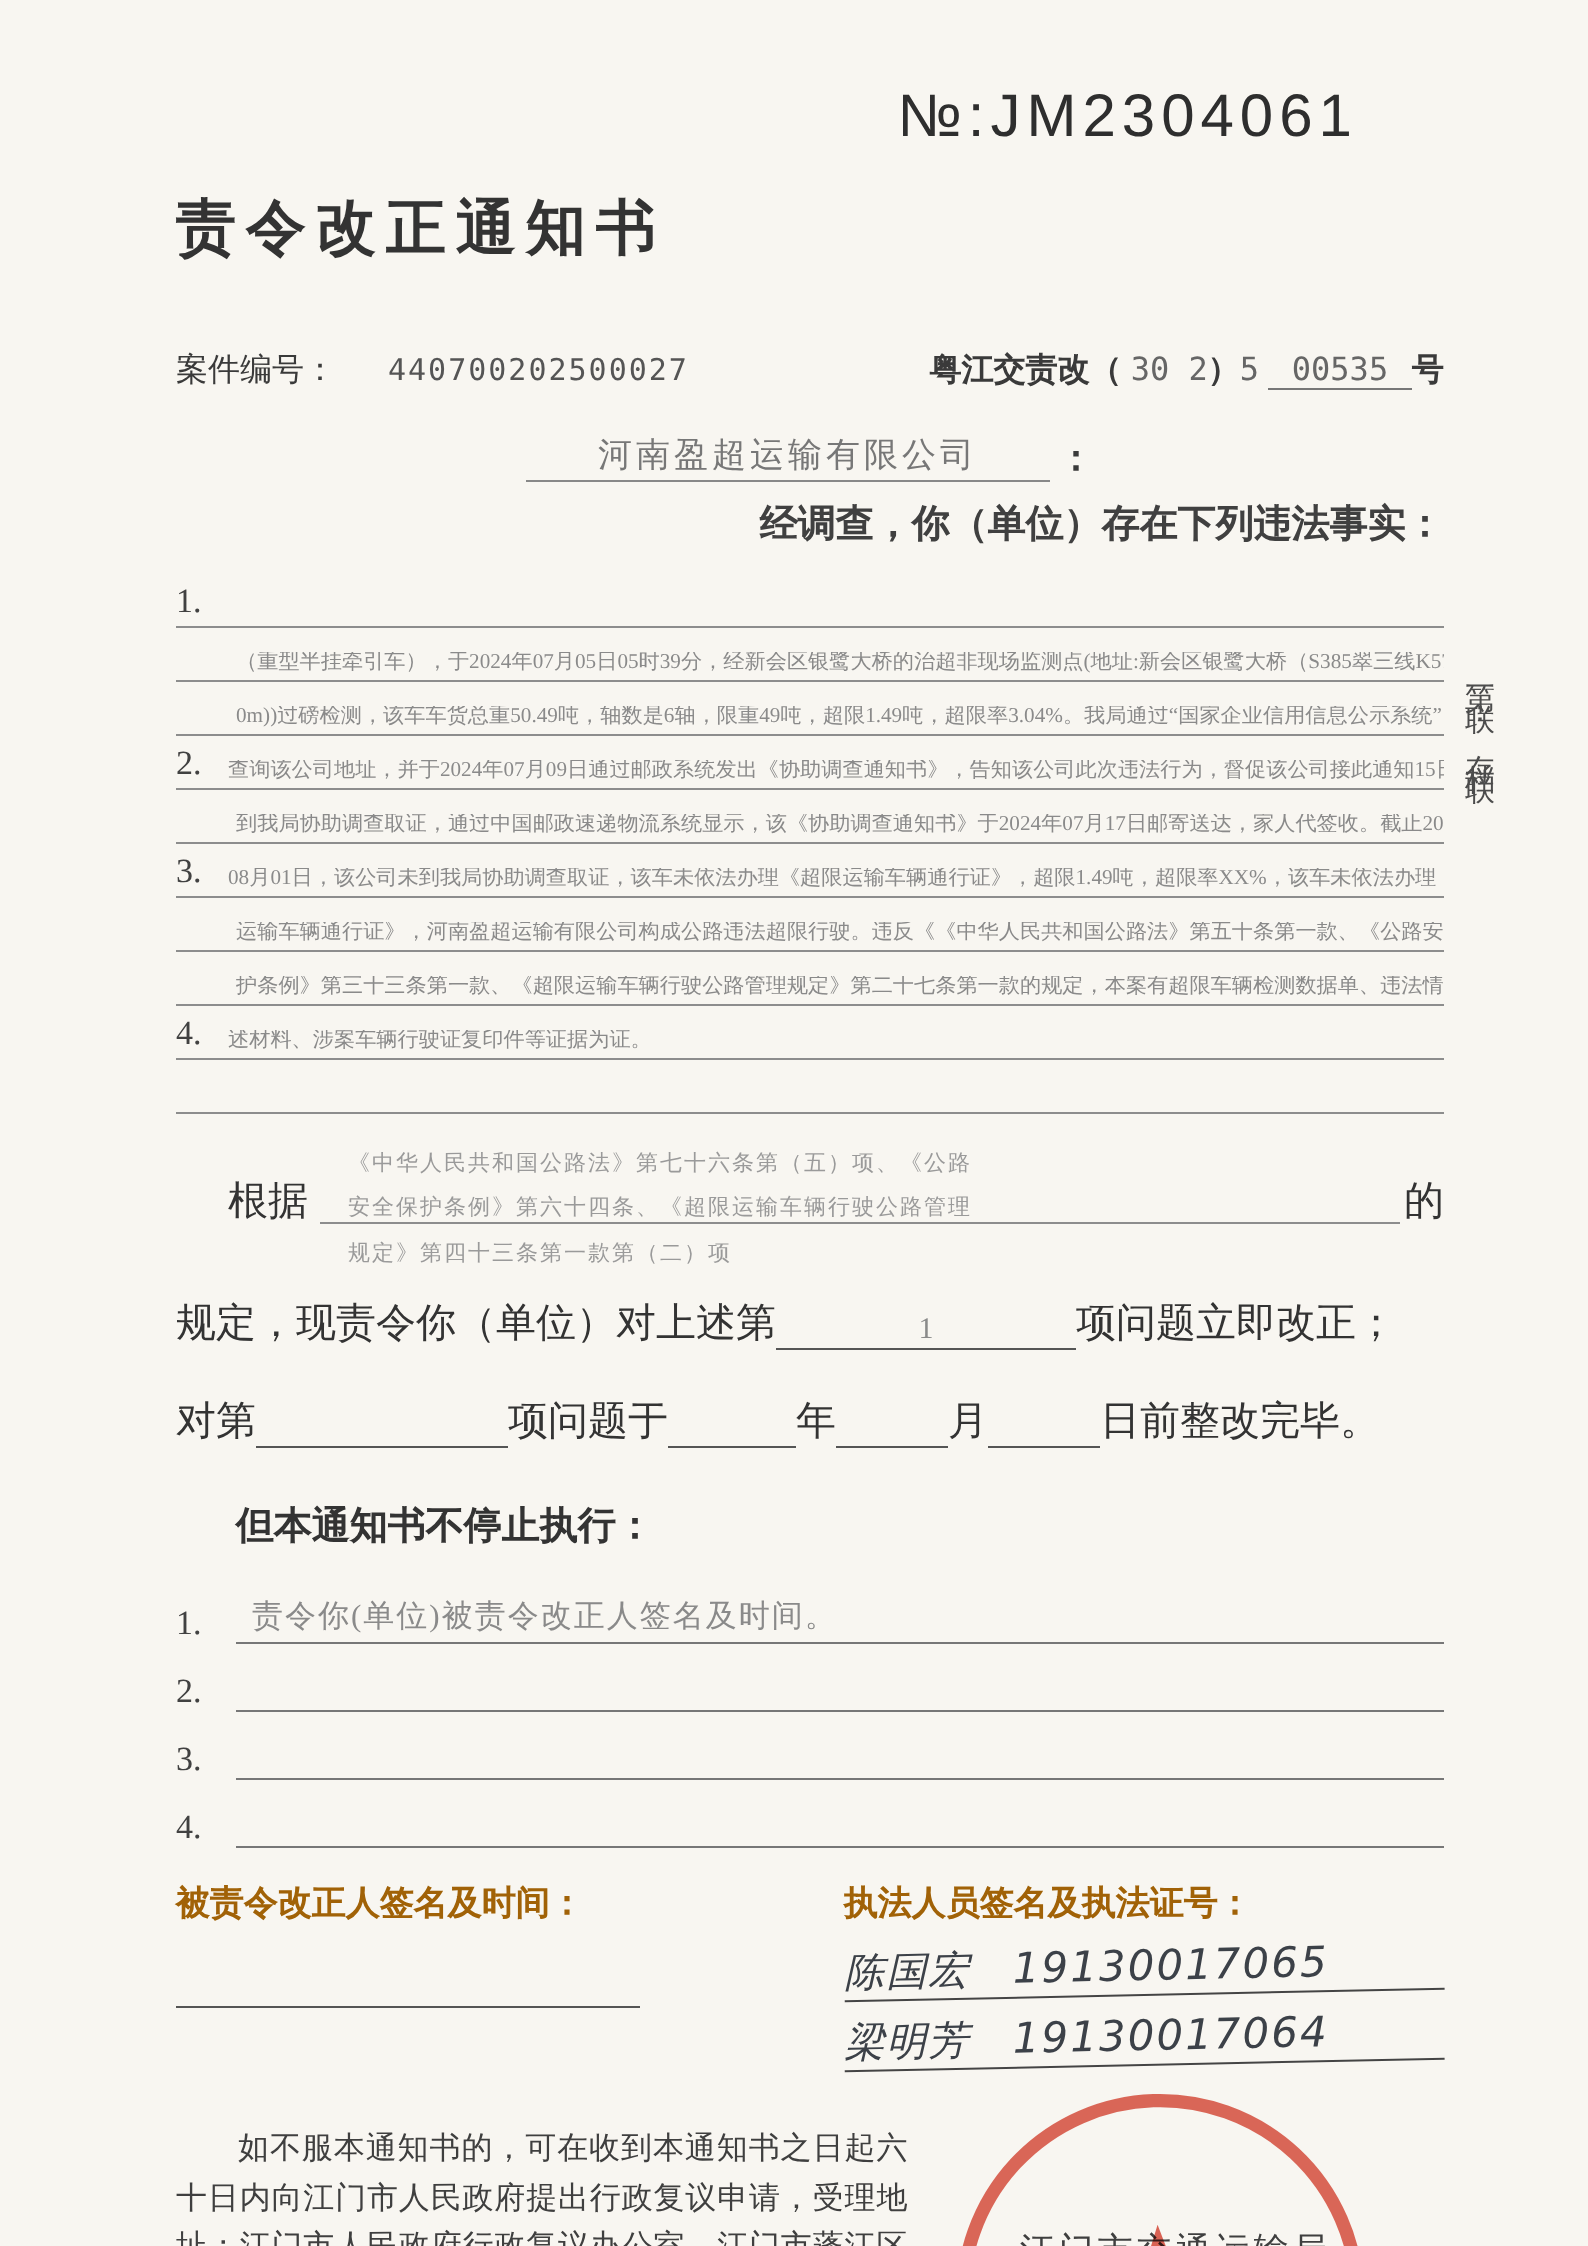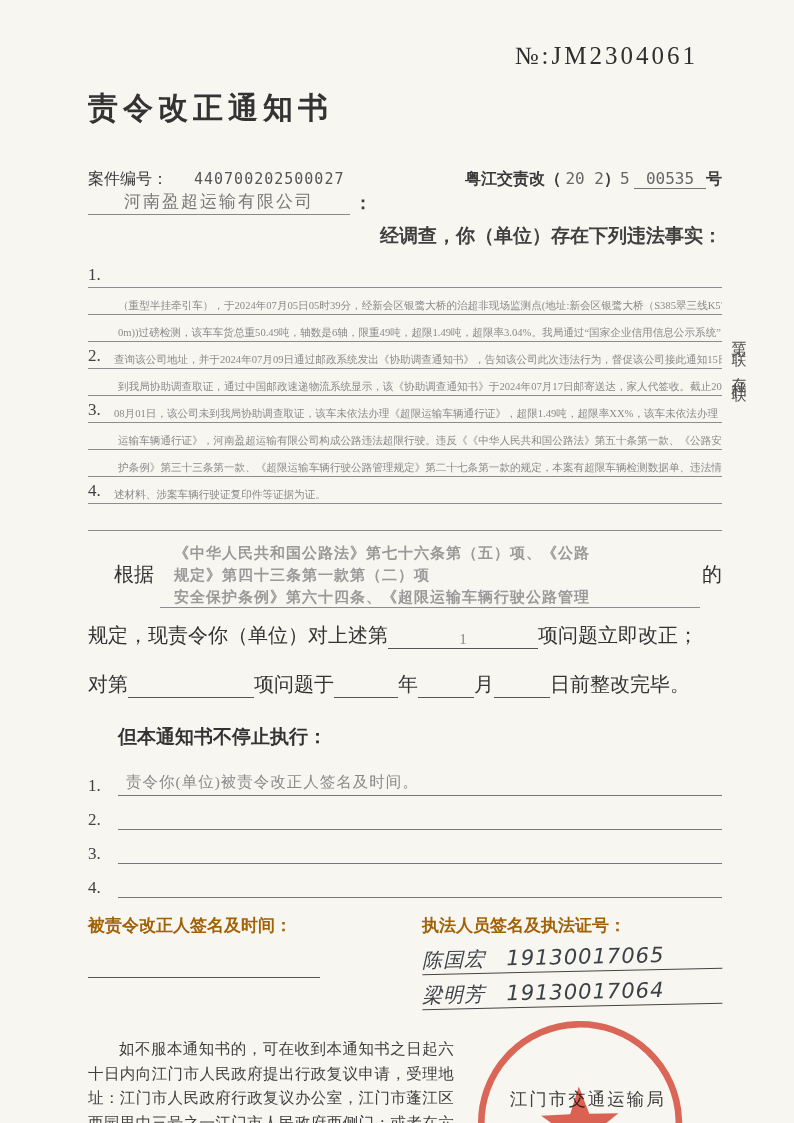--- a/index.html
+++ b/index.html
@@ -4,50 +4,50 @@
 <style>
   html,body{margin:0;padding:0;background:#e9e7e2;}
   .page{
     width:794px;height:1123px;background:#f8f6f1;position:relative;
     margin:0 auto;box-sizing:border-box;
     padding:36px 72px 0 88px;
     font-family:"Liberation Serif","DejaVu Serif",serif;
     color:#3a3a3a;overflow:hidden;
   }
   .serial{
-    text-align:right;margin-right:24px;margin-top:6px;
-    font-family:Liberation Serif, serif;
-    font-size:25px;letter-spacing:3px;color:#2e2e2e;
+    text-align:right;margin-right:43px;margin-top:6px;
+    font-family:Liberation Sans, sans-serif;
+    font-size:30px;letter-spacing:3px;color:#2e2e2e;
   }
   .title{
     text-align:left;margin-top:18px;
     font-size:30px;font-weight:700;letter-spacing:5px;color:#333;
   }
   .meta{display:flex;justify-content:space-between;align-items:flex-end;margin-top:40px;
     font-family:"Liberation Sans","DejaVu Sans",sans-serif;font-size:16px;color:#3a3a3a;}
   .meta .caseno{font-family:"DejaVu Sans Mono",monospace;font-size:15px;letter-spacing:1px;color:#555;margin-left:26px;}
   .meta .right{font-weight:600;}
   .meta .hand-num{font-family:"DejaVu Sans Mono",monospace;font-weight:400;color:#666;}
   .meta .u{display:inline-block;min-width:64px;text-align:center;border-bottom:1.4px solid #777;
     font-family:"DejaVu Sans Mono",monospace;font-weight:400;color:#666;padding:0 4px;}
-  .addressee{display:flex;align-items:flex-end;}
+  .addressee{margin-top:20px;display:flex;align-items:flex-end;justify-content:center;}
   .addressee .name{display:inline-block;min-width:250px;text-align:center;
     border-bottom:1.4px solid #888;color:#777;font-size:17px;letter-spacing:2px;padding:0 6px 1px;}
   .addressee .colon{font-family:"Liberation Sans",sans-serif;font-weight:700;font-size:18px;margin-left:4px;}
   .intro{margin-top:8px;padding-left:30px;
     font-family:"Liberation Sans","DejaVu Sans",sans-serif;font-weight:600;font-size:19px;color:#404040;text-align:right;}
   .facts{margin-top:12px;}
   .rule{border-bottom:1.4px solid #8d8d8d;}
   .fact-first{display:flex;align-items:flex-end;height:27px;box-sizing:border-box;padding-bottom:2px;}
   .fact-first .no{font-size:17px;color:#414141;width:26px;flex:0 0 26px;}
   .fact-txt{font-size:10.6px;color:#8a8a8a;white-space:nowrap;overflow:hidden;flex:1;line-height:1.1;}
   .fact-cont{height:27px;box-sizing:border-box;display:flex;align-items:flex-end;padding:0 0 2px 30px;}
   .basis{display:flex;margin-top:10px;}
   .basis-label{align-self:center;font-size:20px;color:#333;margin-left:26px;flex:0 0 auto;}
-  .basis-fill{flex:1;margin-left:6px;color:#9a9a9a;font-size:15px;letter-spacing:1px;font-weight:bold;}
+  .basis-fill{flex:1;margin-left:6px;color:#9a9a9a;font-size:11px;letter-spacing:1px;}
   .basis-fill .bl{height:22px;display:flex;align-items:flex-end;padding-left:14px;white-space:nowrap;overflow:hidden;}
   .basis-fill .bl.mid{border-bottom:1.4px solid #8d8d8d;}
   .basis-suffix{align-self:center;font-size:20px;color:#333;flex:0 0 auto;margin-left:2px;}
   .order-line{margin-top:14px;font-size:20px;color:#333;display:flex;align-items:flex-end;}
   .blank{display:inline-block;border-bottom:1.4px solid #555;text-align:center;
     color:#8a8a8a;font-size:15px;line-height:1.2;}
   .heading{margin-top:26px;padding-left:30px;
     font-family:"Liberation Sans","DejaVu Sans",sans-serif;font-weight:600;font-size:19px;color:#333;}
   .corr{margin-top:14px;}
   .corr-row{display:flex;align-items:flex-end;height:34px;box-sizing:border-box;padding-bottom:2px;}
@@ -83,21 +83,21 @@
   <div class="serial">№:JM2304061</div>
 
   <div class="title">责令改正通知书</div>
 
   <div class="meta">
     <div>
       <span>案件编号：</span><span class="caseno">440700202500027</span>
     </div>
     <div class="right">
       <span>粤江交责改（</span>
-      <span class="hand-num">20 2</span><span>）</span><span class="hand-num">5</span>
+      <span class="hand-num">30 2</span><span>）</span><span class="hand-num">5</span>
       <span class="u">00535</span><span>号</span>
     </div>
   </div>
 
   <div class="addressee">
     <span class="name">河南盈超运输有限公司</span>
     <span class="colon">：</span>
   </div>
 
   <div class="intro">经调查，你（单位）存在下列违法事实：</div>
@@ -141,22 +141,22 @@
           <span class="fact-txt">述材料、涉案车辆行驶证复印件等证据为证。</span>
         </div>
     </div>
     <div class="fact-cont rule"></div>
   </div>
 
   <div class="basis">
     <span class="basis-label">根据</span>
     <div class="basis-fill">
       <div class="bl">《中华人民共和国公路法》第七十六条第（五）项、《公路</div>
+      <div class="bl mid">安全保护条例》第六十四条、《超限运输车辆行驶公路管理</div>
       <div class="bl">规定》第四十三条第一款第（二）项</div>
-      <div class="bl mid">安全保护条例》第六十四条、《超限运输车辆行驶公路管理</div>
     </div>
     <span class="basis-suffix">的</span>
   </div>
 
   <div class="order-line">
     <span>规定，现责令你（单位）对上述第</span>
     <span class="blank" style="width:150px;">1</span>
     <span>项问题立即改正；</span>
   </div>
 

